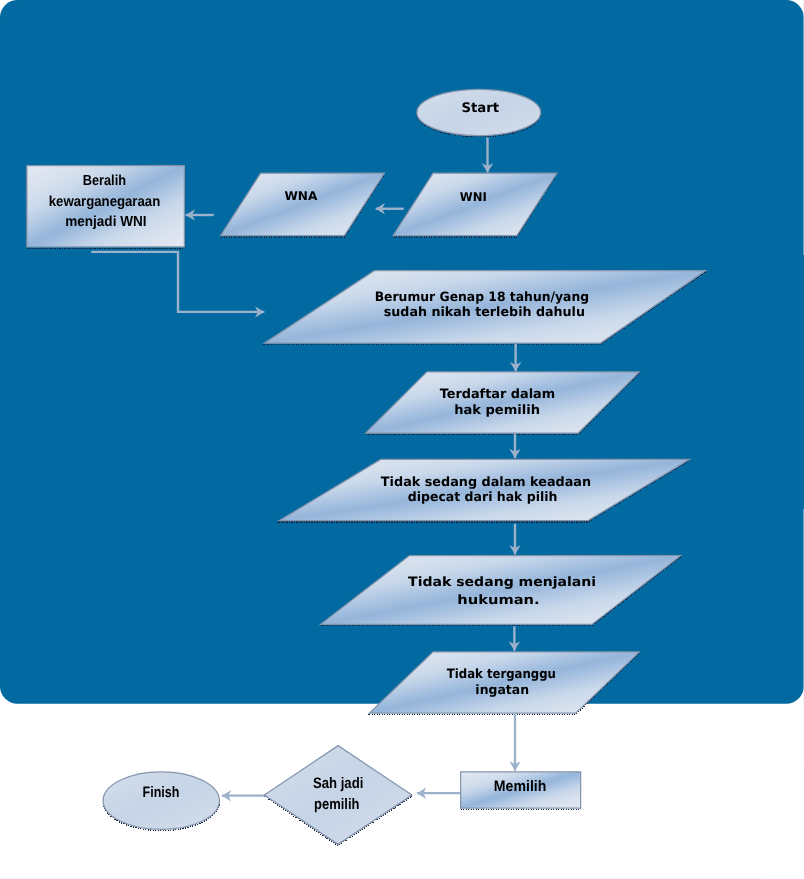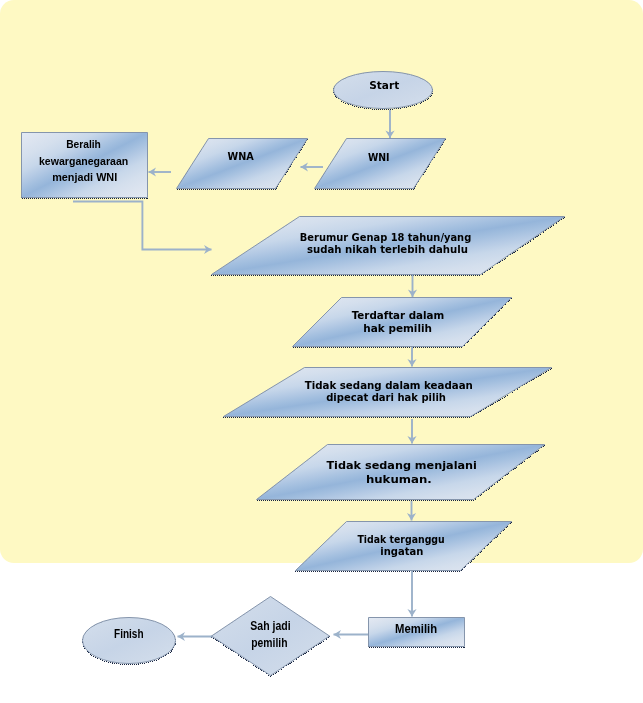--- a/index.html
+++ b/index.html
@@ -1,18 +1,18 @@
 <!DOCTYPE html>
 <html><head>
 <meta charset="utf-8">
 <title>Flowchart Pemilih</title>
 <style>
   html,body{margin:0;padding:0;background:#ffffff;}
   body{width:643px;height:703px;overflow:hidden;}
-  #stage{position:relative;width:643px;height:563px;background:#fef9c3;border-radius:14px;}
+  #stage{position:relative;width:643px;height:563px;background:#0369a1;border-radius:14px;}
   svg#chart{position:absolute;left:0;top:0;width:643px;height:703px;display:block;}
   .f-cal{font-family:"Liberation Sans",sans-serif;font-weight:700;}
   .f-cond{font-family:"DejaVu Sans Condensed","DejaVu Sans",sans-serif;font-weight:700;}
 </style>
 </head>
 <body>
 
 <div id="stage">
   <svg id="chart" viewBox="0 0 643 703">
     <defs id="defs">

